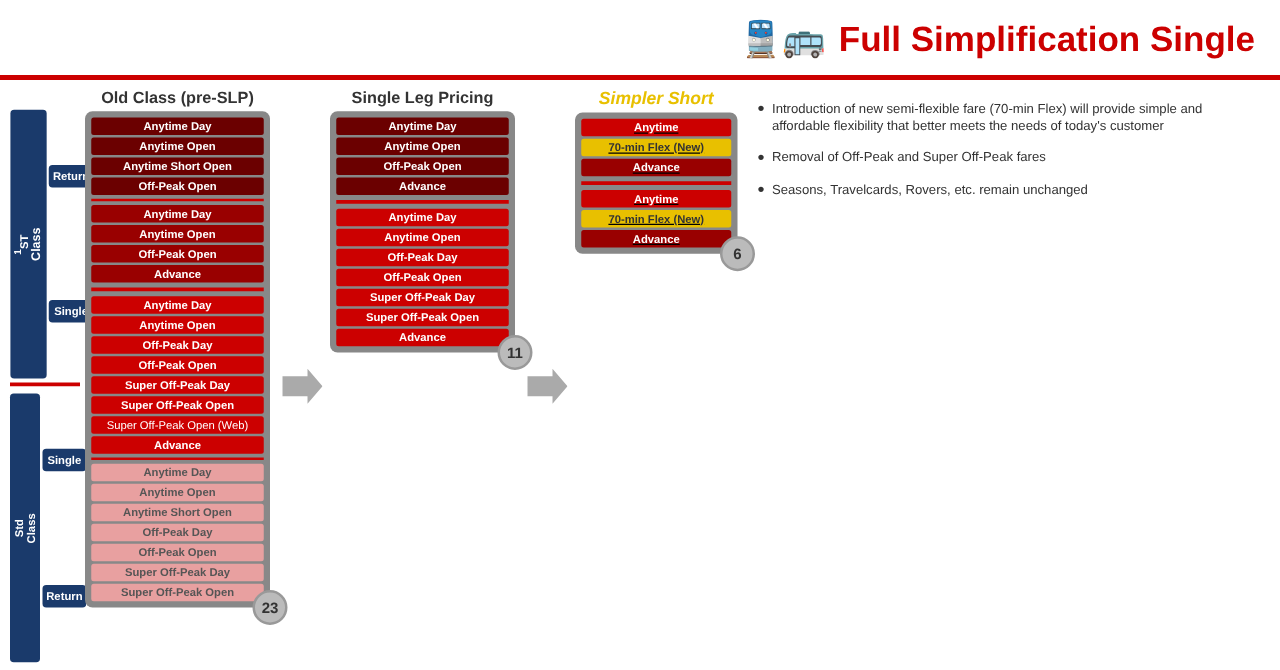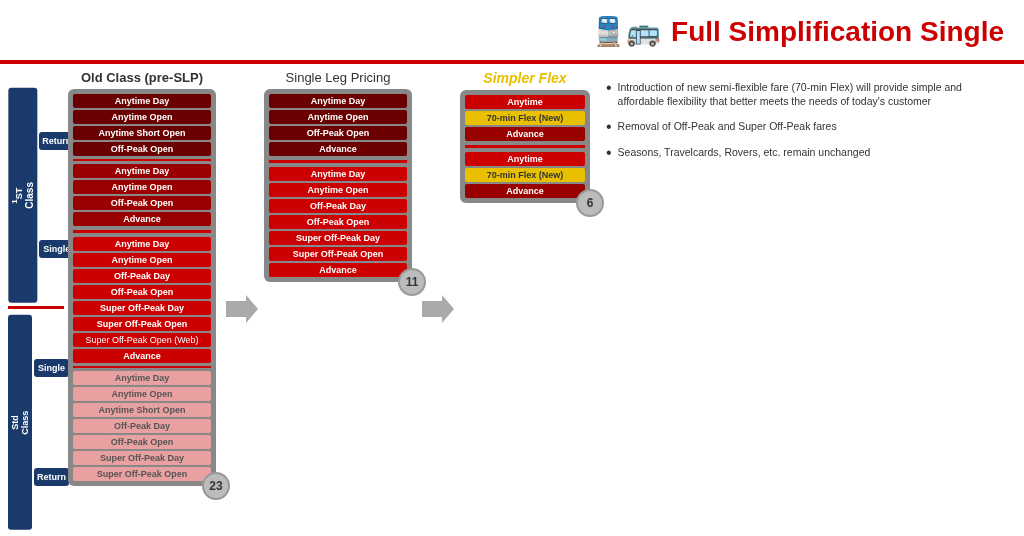--- a/index.html
+++ b/index.html
@@ -133,21 +133,21 @@
       </div>
     </div>
 
     <div style="display:flex;align-items:center;padding:0 2px;margin-top:18px;flex-shrink:0;">
       <svg width="36" height="36" viewBox="0 0 36 36">
         <polygon points="4,10 24,10 24,4 36,18 24,32 24,26 4,26" fill="#aaa"></polygon>
       </svg>
     </div>
 
     <div style="display:flex;flex-direction:column;align-items:center;flex-shrink:0;">
-      <div style="font-size:13px;font-weight:normal;color:#333;text-align:center;margin-bottom:4px;">Single Leg Pricing</div>
+      <div style="font-size:13px;font-weight:bold;color:#333;text-align:center;margin-bottom:4px;">Single Leg Pricing</div>
       <div style="background:#888;border-radius:6px;padding:5px;display:flex;flex-direction:column;gap:2px;position:relative;width:148px;">
 
         <div style="background:#6b0000;color:#fff;font-size:9px;font-weight:bold;text-align:center;padding:2px 4px;border-radius:2px;">Anytime Day</div>
         <div style="background:#6b0000;color:#fff;font-size:9px;font-weight:bold;text-align:center;padding:2px 4px;border-radius:2px;">Anytime Open</div>
         <div style="background:#6b0000;color:#fff;font-size:9px;font-weight:bold;text-align:center;padding:2px 4px;border-radius:2px;">Off-Peak Open</div>
         <div style="background:#6b0000;color:#fff;font-size:9px;font-weight:bold;text-align:center;padding:2px 4px;border-radius:2px;">Advance</div>
 
         <div style="height:3px;background:#c00;margin:2px 0;"></div>
 
         <div style="background:#cc0000;color:#fff;font-size:9px;font-weight:bold;text-align:center;padding:2px 4px;border-radius:2px;">Anytime Day</div>
@@ -162,22 +162,22 @@
       </div>
     </div>
 
     <div style="display:flex;align-items:center;padding:0 2px;margin-top:18px;flex-shrink:0;">
       <svg width="36" height="36" viewBox="0 0 36 36">
         <polygon points="4,10 24,10 24,4 36,18 24,32 24,26 4,26" fill="#aaa"></polygon>
       </svg>
     </div>
 
     <div style="display:flex;flex-direction:column;align-items:center;flex-shrink:0;">
-      <div style="font-size:14px;font-weight:bold;color:#e8c000;text-align:center;margin-bottom:4px;font-style:italic;">Simpler Flex</div>
-      <div style="background:#888;border-radius:6px;padding:5px;display:flex;flex-direction:column;gap:2px;position:relative;width:130px;">
+      <div style="font-size:14px;font-weight:bold;color:#e8c000;text-align:center;margin-bottom:4px;font-style:italic;">Simpler Short</div>
+      <div style="background:#888;border-radius:6px;padding:5px;display:flex;flex-direction:column;gap:2px;position:relative;width:130px;text-decoration:underline;">
 
         <div style="background:#cc0000;color:#fff;font-size:9px;font-weight:bold;text-align:center;padding:2px 4px;border-radius:2px;">Anytime</div>
         <div style="background:#e8c000;color:#333;font-size:9px;font-weight:bold;text-align:center;padding:2px 4px;border-radius:2px;">70-min Flex (New)</div>
         <div style="background:#990000;color:#fff;font-size:9px;font-weight:bold;text-align:center;padding:2px 4px;border-radius:2px;">Advance</div>
 
         <div style="height:3px;background:#c00;margin:2px 0;"></div>
 
         <div style="background:#cc0000;color:#fff;font-size:9px;font-weight:bold;text-align:center;padding:2px 4px;border-radius:2px;">Anytime</div>
         <div style="background:#e8c000;color:#333;font-size:9px;font-weight:bold;text-align:center;padding:2px 4px;border-radius:2px;">70-min Flex (New)</div>
         <div style="background:#990000;color:#fff;font-size:9px;font-weight:bold;text-align:center;padding:2px 4px;border-radius:2px;">Advance</div>

